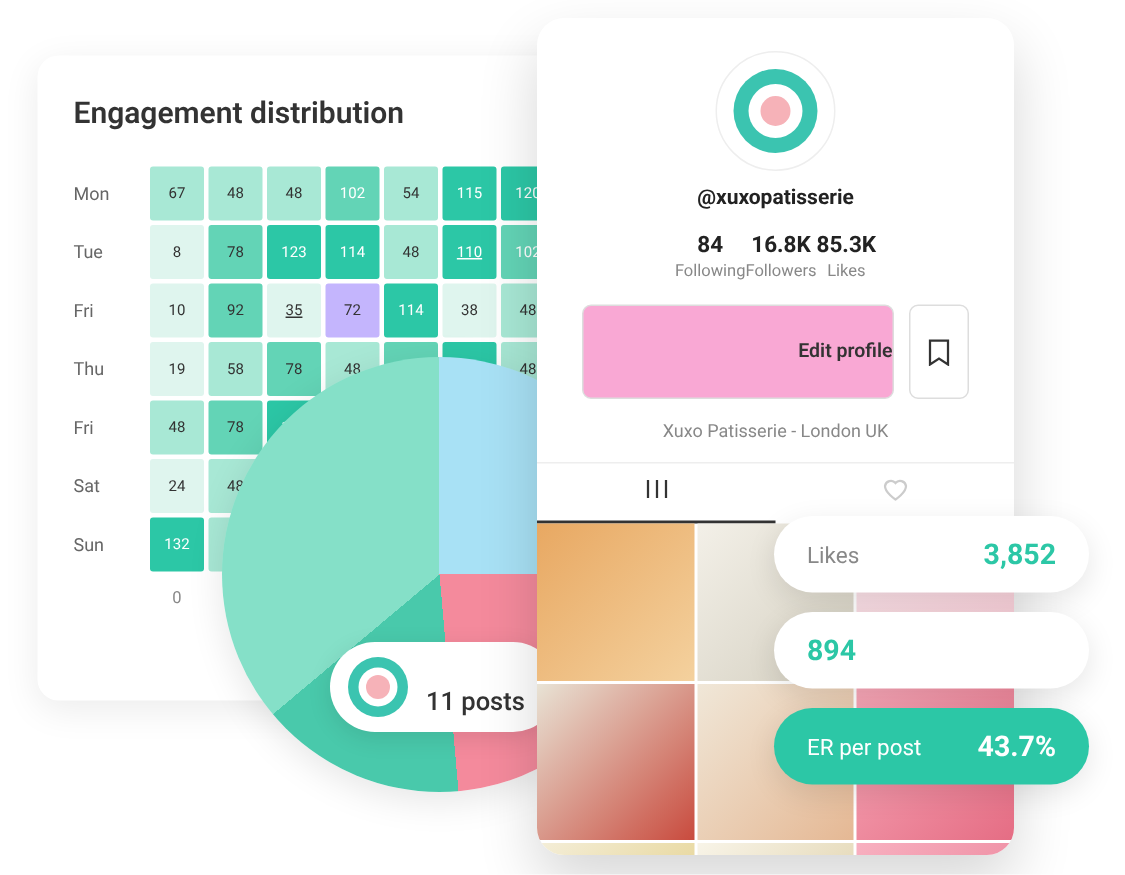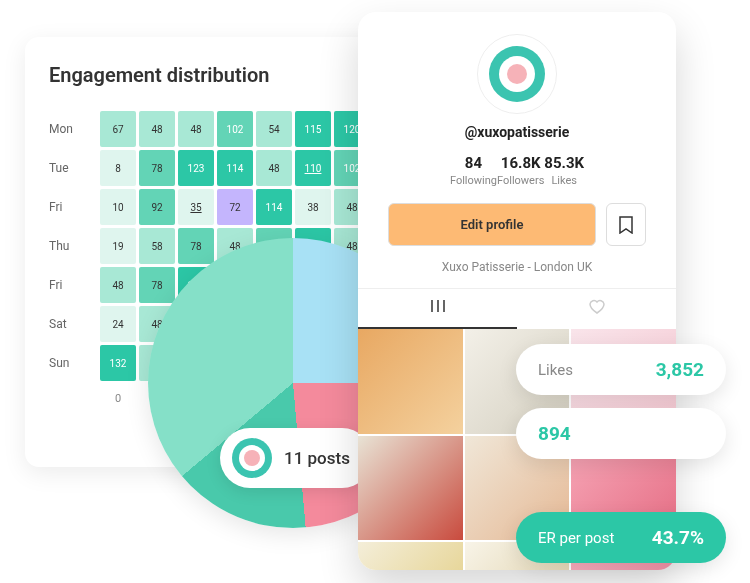--- a/index.html
+++ b/index.html
@@ -9,55 +9,55 @@
 .heatmap-card { position: absolute; left: 25px; top: 37px; width: 470px; height: 430px; background: #fff; border-radius: 14px; box-shadow: 0 6px 24px rgba(0,0,0,0.08); padding: 26px 24px; }
 .heatmap-title { font-size: 20px; font-weight: 600; color: #333; margin-bottom: 24px; }
 .heatmap { display: grid; grid-template-columns: 48px repeat(10, 36px); grid-template-rows: repeat(7, 36px) 28px; gap: 3px; }
 .hm-day { font-size: 12px; color: #666; display: flex; align-items: center; }
 .hm-cell { display: flex; align-items: center; justify-content: center; font-size: 10px; color: #333; border-radius: 2px; }
 .hm-x { font-size: 11px; color: #888; display: flex; align-items: center; justify-content: center; }
 
 
 .pie-wrap { position: absolute; left: 148px; top: 238px; width: 290px; height: 290px; }
 .pie { width: 100%; height: 100%; border-radius: 50%; background: conic-gradient(#a8e1f5 0deg 90deg, #f48a9c 90deg 175deg, #49c9ab 175deg 230deg, #85e0c8 230deg 360deg); box-shadow: 0 6px 24px rgba(0,0,0,0.10); }
-.pie-label { position: absolute; left: 72px; top: 190px; background: #fff; border-radius: 40px; padding: 10px 22px 10px 12px; display: flex; align-items: center; gap: 12px; box-shadow: 0 4px 16px rgba(0,0,0,0.10); }
+.pie-label { position: absolute; left: 72px; top: 190px; background: #fff; border-radius: 40px; padding: 10px 22px 10px 12px; display: flex; align-items: flex-end; gap: 12px; box-shadow: 0 4px 16px rgba(0,0,0,0.10); }
 .pie-label-text { font-size: 17px; font-weight: 500; color: #333; }
 .donut-sm { width: 40px; height: 40px; border-radius: 50%; background: #3bc4b0; position: relative; }
 .donut-sm::after { content:""; position:absolute; inset:7px; background:#fff; border-radius:50%; }
 .donut-sm::before { content:""; position:absolute; inset:12px; background:#f6b2b8; border-radius:50%; z-index:1;}
 
 
 .profile-card { position: absolute; left: 358px; top: 12px; width: 318px; height: 558px; background: #fff; border-radius: 18px; box-shadow: 0 18px 40px rgba(0,0,0,0.16); overflow:hidden; }
 .avatar { width: 80px; height: 80px; border-radius: 50%; border: 1px solid #eee; margin: 22px auto 10px; display:flex; align-items:center; justify-content:center; background:#fff; }
 .donut-lg { width: 56px; height: 56px; border-radius: 50%; background: #3bc4b0; position: relative; }
 .donut-lg::after { content:""; position:absolute; inset:10px; background:#fff; border-radius:50%; }
 .donut-lg::before { content:""; position:absolute; inset:18px; background:#f6b2b8; border-radius:50%; z-index:1;}
 .handle { text-align:center; font-size:14px; font-weight:700; color:#222; margin-bottom:14px; }
 .stats { display:flex; justify-content:center; padding: 0 20px 16px; }
 .stat { text-align:center; }
 .stat-val { font-size:15px; font-weight:700; color:#222; }
 .stat-lbl { font-size:11px; color:#888; margin-top:2px; }
 .actions { display:flex; gap:10px; justify-content:center; padding:0 30px 14px; }
-.edit-btn { flex:1; border:1px solid #ddd; background:#fdba74; border-radius:6px; padding:13px 0; font-size:13px; font-weight:600; color:#333; cursor:pointer; }
+.edit-btn { flex:1; border:1px solid #ddd; background:#f9a8d4; border-radius:6px; padding:23px 0; font-size:13px; font-weight:600; color:#333; cursor:pointer;text-align:right; }
 .bookmark-btn { width:40px; border:1px solid #ddd; border-radius:6px; display:flex; align-items:center; justify-content:center; cursor:pointer; }
 .bio { text-align:center; font-size:12px; color:#888; margin-bottom:14px; }
 .tabs { display:flex; border-top:1px solid #eee; }
 .tab { flex:1; text-align:center; padding:9px 0; border-bottom:2px solid transparent; cursor:pointer; }
 .tab.active { border-bottom-color:#333; }
 .grid { display:grid; grid-template-columns:repeat(3,1fr); gap:2px; }
 .thumb { aspect-ratio:1; background:#f0d9c1; }
 .t1{background:linear-gradient(135deg,#e8a862,#f4d19e);} .t2{background:linear-gradient(135deg,#f3f0e8,#d4cfc0);} .t3{background:linear-gradient(135deg,#f9e4ea,#f5c8d2);}
 .t4{background:linear-gradient(135deg,#e8e3d5,#c94b3e);} .t5{background:linear-gradient(135deg,#f0e7d8,#e5b894);} .t6{background:linear-gradient(135deg,#f7a8b8,#e56d84);}
 .t7{background:linear-gradient(135deg,#f4eed9,#e0c977);} .t8{background:linear-gradient(135deg,#f8f4e8,#d9c89a);} .t9{background:linear-gradient(135deg,#f8b0c0,#e87a92);}
 
 
 .metric { position:absolute; right:24px; background:#fff; border-radius:40px; padding:14px 22px; display:flex; gap:18px; align-items:center; box-shadow:0 6px 20px rgba(0,0,0,0.10); min-width: 210px; }
 .metric-lbl { font-size:15px; color:#888; flex:1; }
 .metric-val { font-size:19px; font-weight:700; color:#2cc7a6; }
-.metric.highlight { background:#2cc7a6;margin-top:40px; }
+.metric.highlight { background:#2cc7a6; }
 .metric.highlight .metric-lbl, .metric.highlight .metric-val { color:#fff; }
 .m1{top:344px;} .m2{top:408px;} .m3{top:472px;}
 </style>
 </head>
 <body>
 
 <div class="heatmap-card">
   <div class="heatmap-title">Engagement distribution</div>
   <div class="heatmap" id="heatmap">
       <div class="hm-day">Mon</div>

